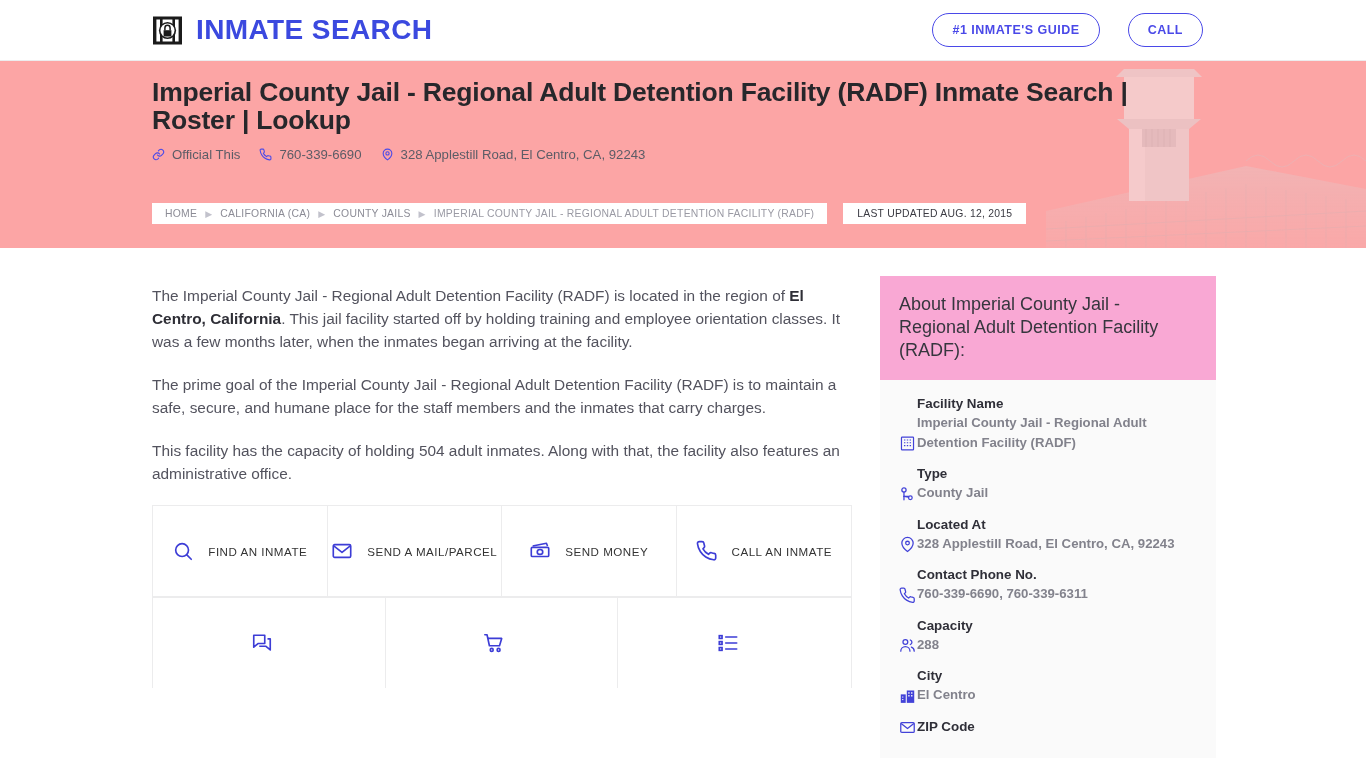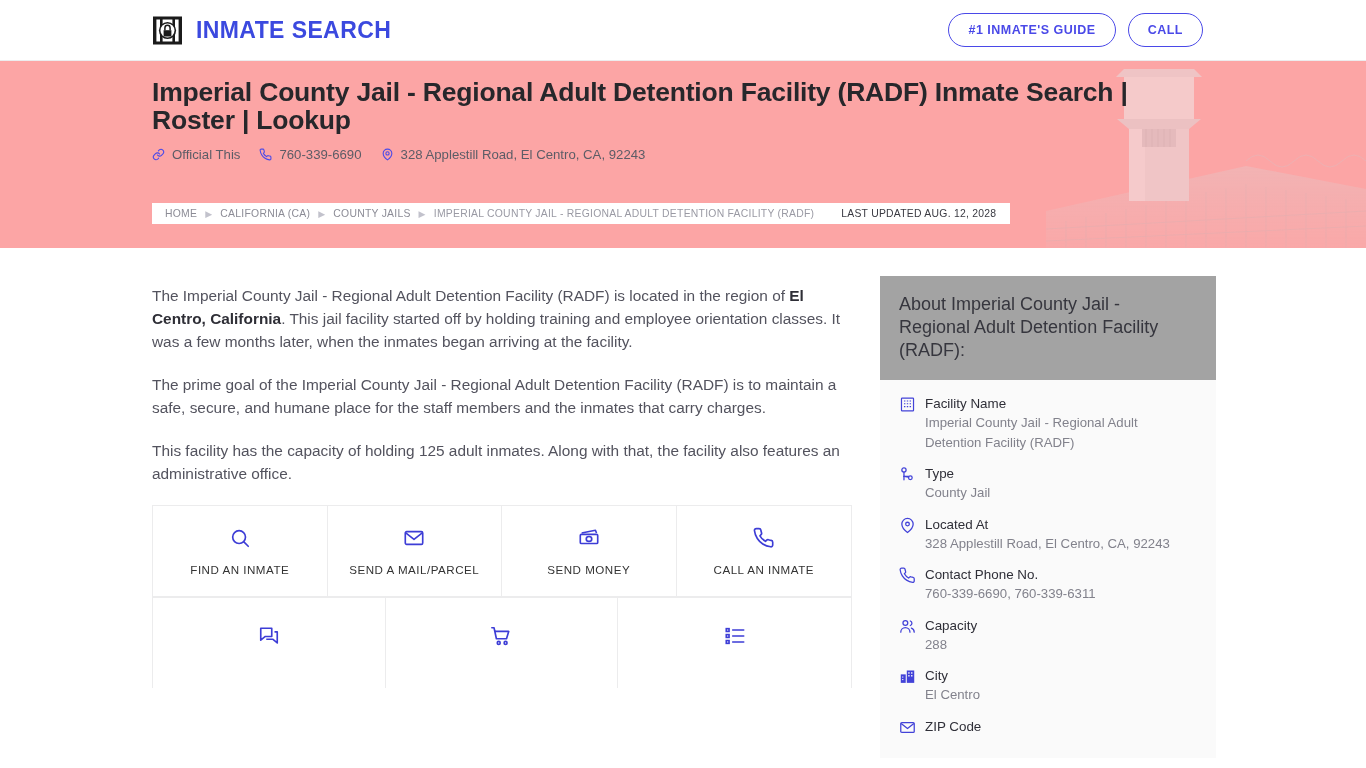--- a/index.html
+++ b/index.html
@@ -20,29 +20,29 @@
     padding: 0 163px 0 152px;
     position: relative;
   }
   .brand { display: flex; align-items: center; gap: 13px; }
   .brand-mark {
     width: 31px; height: 31px;
     position: relative;
     flex: 0 0 auto;
   }
   .brand-name {
-    font-size: 23px;
+    font-size: 28px;
     font-weight: bold;
     letter-spacing: 0.4px;
     color: #3b49df;
   }
   .nav-right {
     margin-left: auto;
     display: flex;
-    gap: 12px;
+    gap: 28px;
   }
   .pill {
     border: 1.3px solid #4a49e8;
     color: #4a49e8;
     border-radius: 999px;
     font-size: 12.5px;
     font-weight: bold;
     letter-spacing: 0.5px;
     padding: 9px 19px;
     background: transparent;
@@ -89,21 +89,21 @@
   }
   .meta-item { display: flex; align-items: center; gap: 7px; }
   .meta-item svg { display: block; }
 
   .crumbbar {
     position: absolute;
     left: 152px;
     bottom: 24px;
     display: flex;
     align-items: flex-end;
-    gap: 0;
+    gap: 16px;
     z-index: 2;
   }
   .crumbs {
     background: #ffffff;
     display: flex;
     align-items: center;
     padding: 5px 13px;
     gap: 8px;
     font-size: 10.4px;
     letter-spacing: 0.25px;
@@ -146,21 +146,21 @@
     border: 1px solid #ececed;
     display: grid;
     grid-template-columns: repeat(4, 1fr);
     margin-top: 10px;
   }
   .act {
     border-right: 1px solid #ececed;
     border-bottom: 1px solid #ececed;
     height: 91px;
     display: flex;
-    flex-direction: column;
+    flex-direction: row;
     align-items: center;
     justify-content: center;
     gap: 14px;
     cursor: pointer;
     background: #fff;
   }
   .act:nth-child(4n) { border-right: none; }
   .act-label {
     font-size: 11.6px;
     letter-spacing: 0.5px;
@@ -173,35 +173,36 @@
     display: grid;
     grid-template-columns: repeat(3, 1fr);
   }
   .actions-2 .act { border-bottom: none; height: 90px; }
   .actions-2 .act:nth-child(3) { border-right: none; }
   .act svg { display: block; }
 
   
   .card { background: #fafafa; }
   .card-head {
-    background: #a3a3a3;
+    background: #f9a8d4;
     padding: 17px 33px 18px 19px;
   }
   .card-head h2 {
     font-size: 18px;
     line-height: 23px;
     font-weight: normal;
     color: #36363e;
   }
   .card-body { padding: 14px 19px 10px 19px; }
   .fact {
     display: flex;
-    gap: 8px;
+    gap: 0;
     margin-bottom: 12px;
-    align-items: flex-start;
+    align-items: flex-end;
+    font-weight: bold;
   }
   .fact-ico { width: 18px; flex: 0 0 18px; padding-top: 2px; }
   .fact-ico svg { display: block; }
   .fact-k {
     font-size: 13.4px;
     color: #2f2f38;
     line-height: 19px;
   }
   .fact-v {
     font-size: 13.2px;
@@ -324,30 +325,30 @@
   <div class="crumbbar">
     <nav class="crumbs">
       <a>HOME</a>
       <span class="sep">▶</span>
       <a>CALIFORNIA (CA)</a>
       <span class="sep">▶</span>
       <a>COUNTY JAILS</a>
       <span class="sep">▶</span>
       <span class="current">IMPERIAL COUNTY JAIL - REGIONAL ADULT DETENTION FACILITY (RADF)</span>
     </nav>
-    <div class="updated">LAST UPDATED AUG. 12, 2028</div>
+    <div class="updated">LAST UPDATED AUG. 12, 2015</div>
   </div>
 </div>
 
 <div class="wrap">
 
   <div class="col-main">
     <p><span>The Imperial County Jail - Regional Adult Detention Facility (RADF) is located in the region of </span><b>El Centro, California</b><span>. This jail facility started off by holding training and employee orientation classes. It was a few months later, when the inmates began arriving at the facility.</span></p>
     <p>The prime goal of the Imperial County Jail - Regional Adult Detention Facility (RADF) is to maintain a safe, secure, and humane place for the staff members and the inmates that carry charges.</p>
-    <p>This facility has the capacity of holding 125 adult inmates. Along with that, the facility also features an administrative office.</p>
+    <p>This facility has the capacity of holding 504 adult inmates. Along with that, the facility also features an administrative office.</p>
 
     <div class="actions">
       <div class="act">
         <span>
           <svg width="22" height="22" viewBox="0 0 24 24" fill="none" stroke="#3d3dd6" stroke-width="1.8" stroke-linecap="round">
             <circle cx="11" cy="11" r="7"></circle>
               <path d="M16.2 16.2 21 21"></path>
           </svg>
         </span>
         <span class="act-label">FIND AN INMATE</span>

